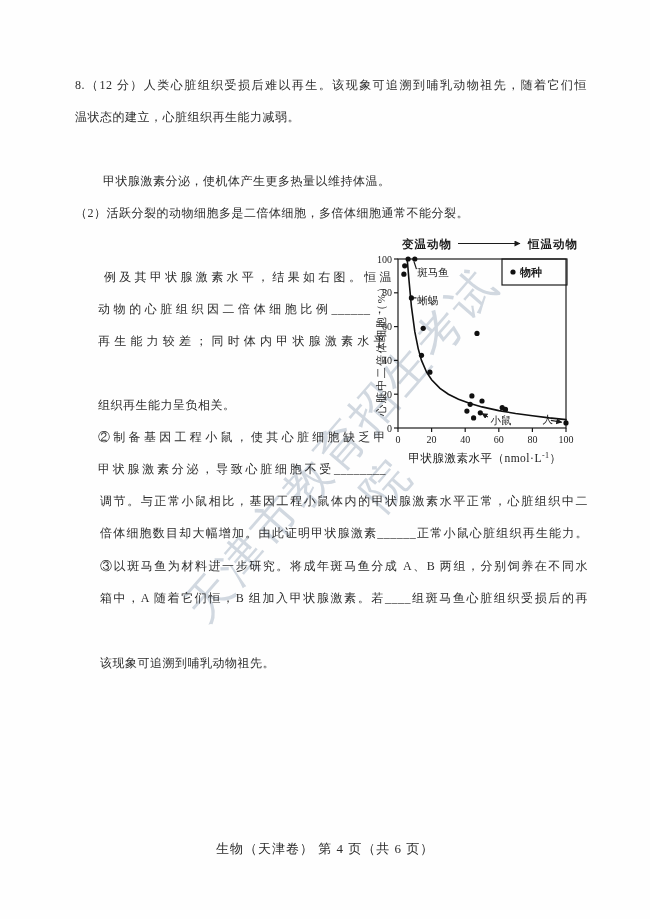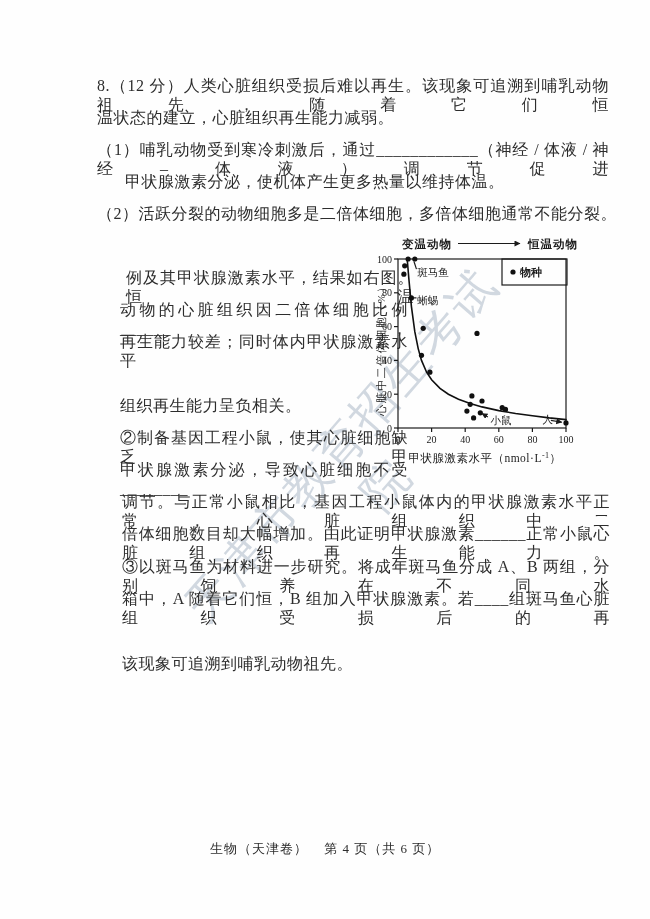--- a/index.html
+++ b/index.html
@@ -1,22 +1,22 @@
 <!DOCTYPE html>
 <html><head>
 <meta charset="utf-8">
 <style>
   html,body{margin:0;padding:0;background:#e8e8e8;}
   #page{
     position:relative;width:650px;height:919px;background:#fefefe;
     overflow:hidden;font-family:"Liberation Serif","DejaVu Serif",serif;color:#2d2d2d;
   }
   .line{
-    position:absolute;font-size:16px;line-height:19px;letter-spacing:.5px;
-    white-space:nowrap;z-index:2;margin-left:22px;
+    position:absolute;font-size:12px;line-height:19px;letter-spacing:.5px;
+    white-space:nowrap;z-index:2;
   }
   .just{white-space:normal;text-align:justify;text-align-last:justify;}
   .wm{
     position:absolute;left:102px;top:415px;width:480px;height:60px;
     text-align:center;font-size:46px;letter-spacing:4px;line-height:60px;
     color:rgba(148,164,184,0.42);transform:rotate(-49deg);
     z-index:1;pointer-events:none;font-family:"Liberation Serif","DejaVu Serif",serif;
   }
   #chart-box{position:absolute;left:374px;top:232px;width:250px;height:240px;z-index:2;}
   svg text{font-family:"Liberation Serif","DejaVu Serif",serif;fill:#1b1b1b;}
@@ -26,33 +26,32 @@
   .tick{font-size:10px;}
   .leg{font-size:11px;font-weight:bold;}
   .ann{font-size:10.5px;}
   .htxt{font-size:11.5px;font-weight:bold;letter-spacing:1px;}
   .ytitle{font-size:11px;letter-spacing:1.5px;}
   .xtitle{font-size:11.5px;letter-spacing:.5px;}
   #footer{
     position:absolute;left:0;top:840px;width:650px;text-align:center;
     font-size:13px;letter-spacing:1px;z-index:2;
   }
-  #footer span{margin:0 6px;}
+  #footer span{margin:0 0;}
 </style>
 </head>
 <body>
 
 <div id="page">
 
   <div class="wm">天津市教育招生考试院</div>
 
   <div class="line just" style="left:75px;top:76px;width:512px">8.（12 分）人类心脏组织受损后难以再生。该现象可追溯到哺乳动物祖先，随着它们恒</div>
   <div class="line" style="left:75px;top:108px">温状态的建立，心脏组织再生能力减弱。</div>
 
-  <div class="line just" style="left:75px;top:140px;width:512px">（1）哺乳动物受到寒冷刺激后，通过____________（神经 / 体液 / 神经–体液）调节促进</div>
   <div class="line" style="left:103px;top:172px">甲状腺激素分泌，使机体产生更多热量以维持体温。</div>
 
   <div class="line" style="left:75px;top:204px">（2）活跃分裂的动物细胞多是二倍体细胞，多倍体细胞通常不能分裂。</div>
 
   <div class="line just" style="left:104px;top:268px;width:288px">例及其甲状腺激素水平，结果如右图。恒温</div>
   <div class="line just" style="left:98px;top:300px;width:288px">动物的心脏组织因二倍体细胞比例______，</div>
   <div class="line just" style="left:98px;top:332px;width:288px">再生能力较差；同时体内甲状腺激素水平</div>
   <div class="line" style="left:98px;top:396px">组织再生能力呈负相关。</div>
   <div class="line just" style="left:98px;top:428px;width:288px">②制备基因工程小鼠，使其心脏细胞缺乏甲</div>
   <div class="line just" style="left:98px;top:460px;width:288px">甲状腺激素分泌，导致心脏细胞不受________</div>

